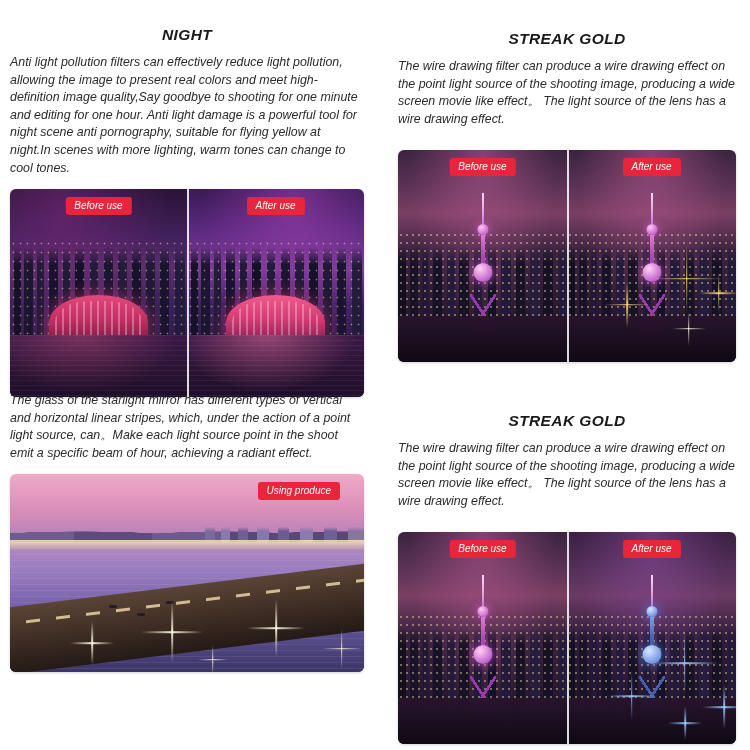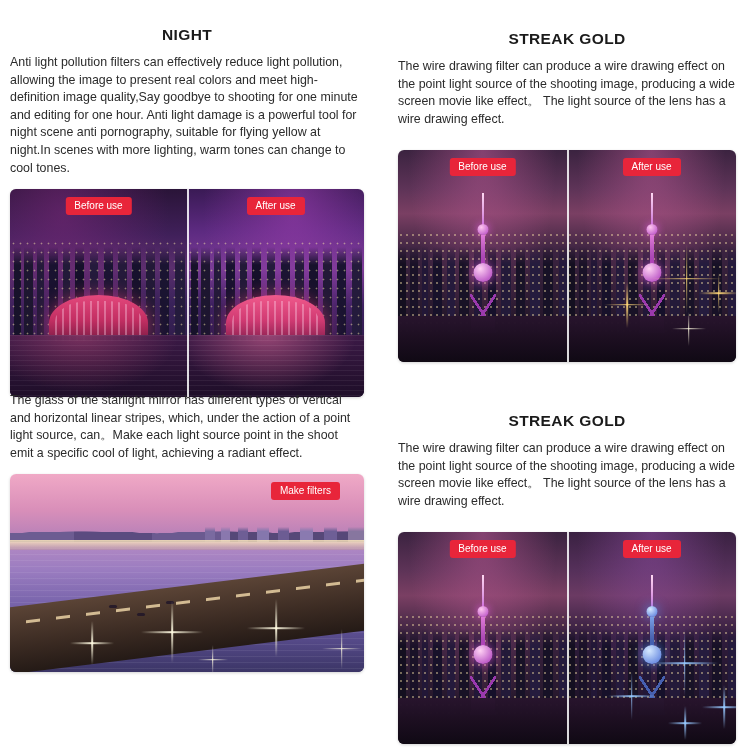--- a/index.html
+++ b/index.html
@@ -18,20 +18,21 @@
     position: relative;
     overflow: hidden;
     background: #ffffff;
   }
   .grid {
     display: grid;
     grid-template-columns: 378px 372px;
     grid-template-rows: 382px 368px;
     width: 750px;
     height: 750px;
+    font-style: italic;
   }
   .cell {
     position: relative;
     padding: 0;
   }
   .cell-inner {
     padding: 10px 14px 0 10px;
   }
   .cell.right .cell-inner {
     padding: 10px 14px 16px 20px;
@@ -403,40 +404,40 @@
               <div class="badge right-badge">After use</div>
             </div>
             <div class="divider-v"></div>
           </div>
         </div>
       </div>
     </div>
 
     <div class="cell left">
       <div class="cell-inner">
-        <p class="desc">The glass of the starlight mirror has different types of vertical and horizontal linear stripes, which, under the action of a point light source, can。Make each light source point in the shoot emit a specific cool of light, achieving a radiant effect.</p>
+        <p class="desc">The glass of the starlight mirror has different types of vertical and horizontal linear stripes, which, under the action of a point light source, can。Make each light source point in the shoot emit a specific beam of hour, achieving a radiant effect.</p>
         <div class="photo-wrap" style="height:198px; margin-top:4px;">
           <div class="full star-scene">
             <div class="sky"></div>
             <div class="star-hills"></div>
             <div class="star-city"></div>
             <div class="star-sea"></div>
             <div class="star-bridge"></div>
             <div class="star-road"></div>
             <div class="boats">
               <div class="boat" style="left:28%; top:66%;"></div>
               <div class="boat" style="left:36%; top:70%;"></div>
               <div class="boat" style="left:44%; top:64%;"></div>
             </div>
             <div class="flare white" style="--len:62px; left:37%; top:64%; width:62px; height:62px;"></div>
             <div class="flare white" style="--len:58px; left:67%; top:63%; width:58px; height:58px;"></div>
             <div class="flare white" style="--len:44px; left:17%; top:74%; width:44px; height:44px;"></div>
             <div class="flare white" style="--len:40px; left:88%; top:78%; width:40px; height:40px;"></div>
             <div class="flare white" style="--len:30px; left:53%; top:86%; width:30px; height:30px;"></div>
-            <div class="badge left-badge" style="left:auto; right:24px; transform:none;">Make filters</div>
+            <div class="badge left-badge" style="left:auto; right:24px; transform:none;">Using produce</div>
           </div>
         </div>
       </div>
     </div>
 
     <div class="cell right">
       <div class="cell-inner">
         <div class="title">STREAK GOLD</div>
         <p class="desc">The wire drawing filter can produce a wire drawing effect on the point light source of the shooting image, producing a wide screen movie like effect。 The light source of the lens has a wire drawing effect.</p>
         <div class="photo-wrap" style="height:212px; margin-top:22px;">

